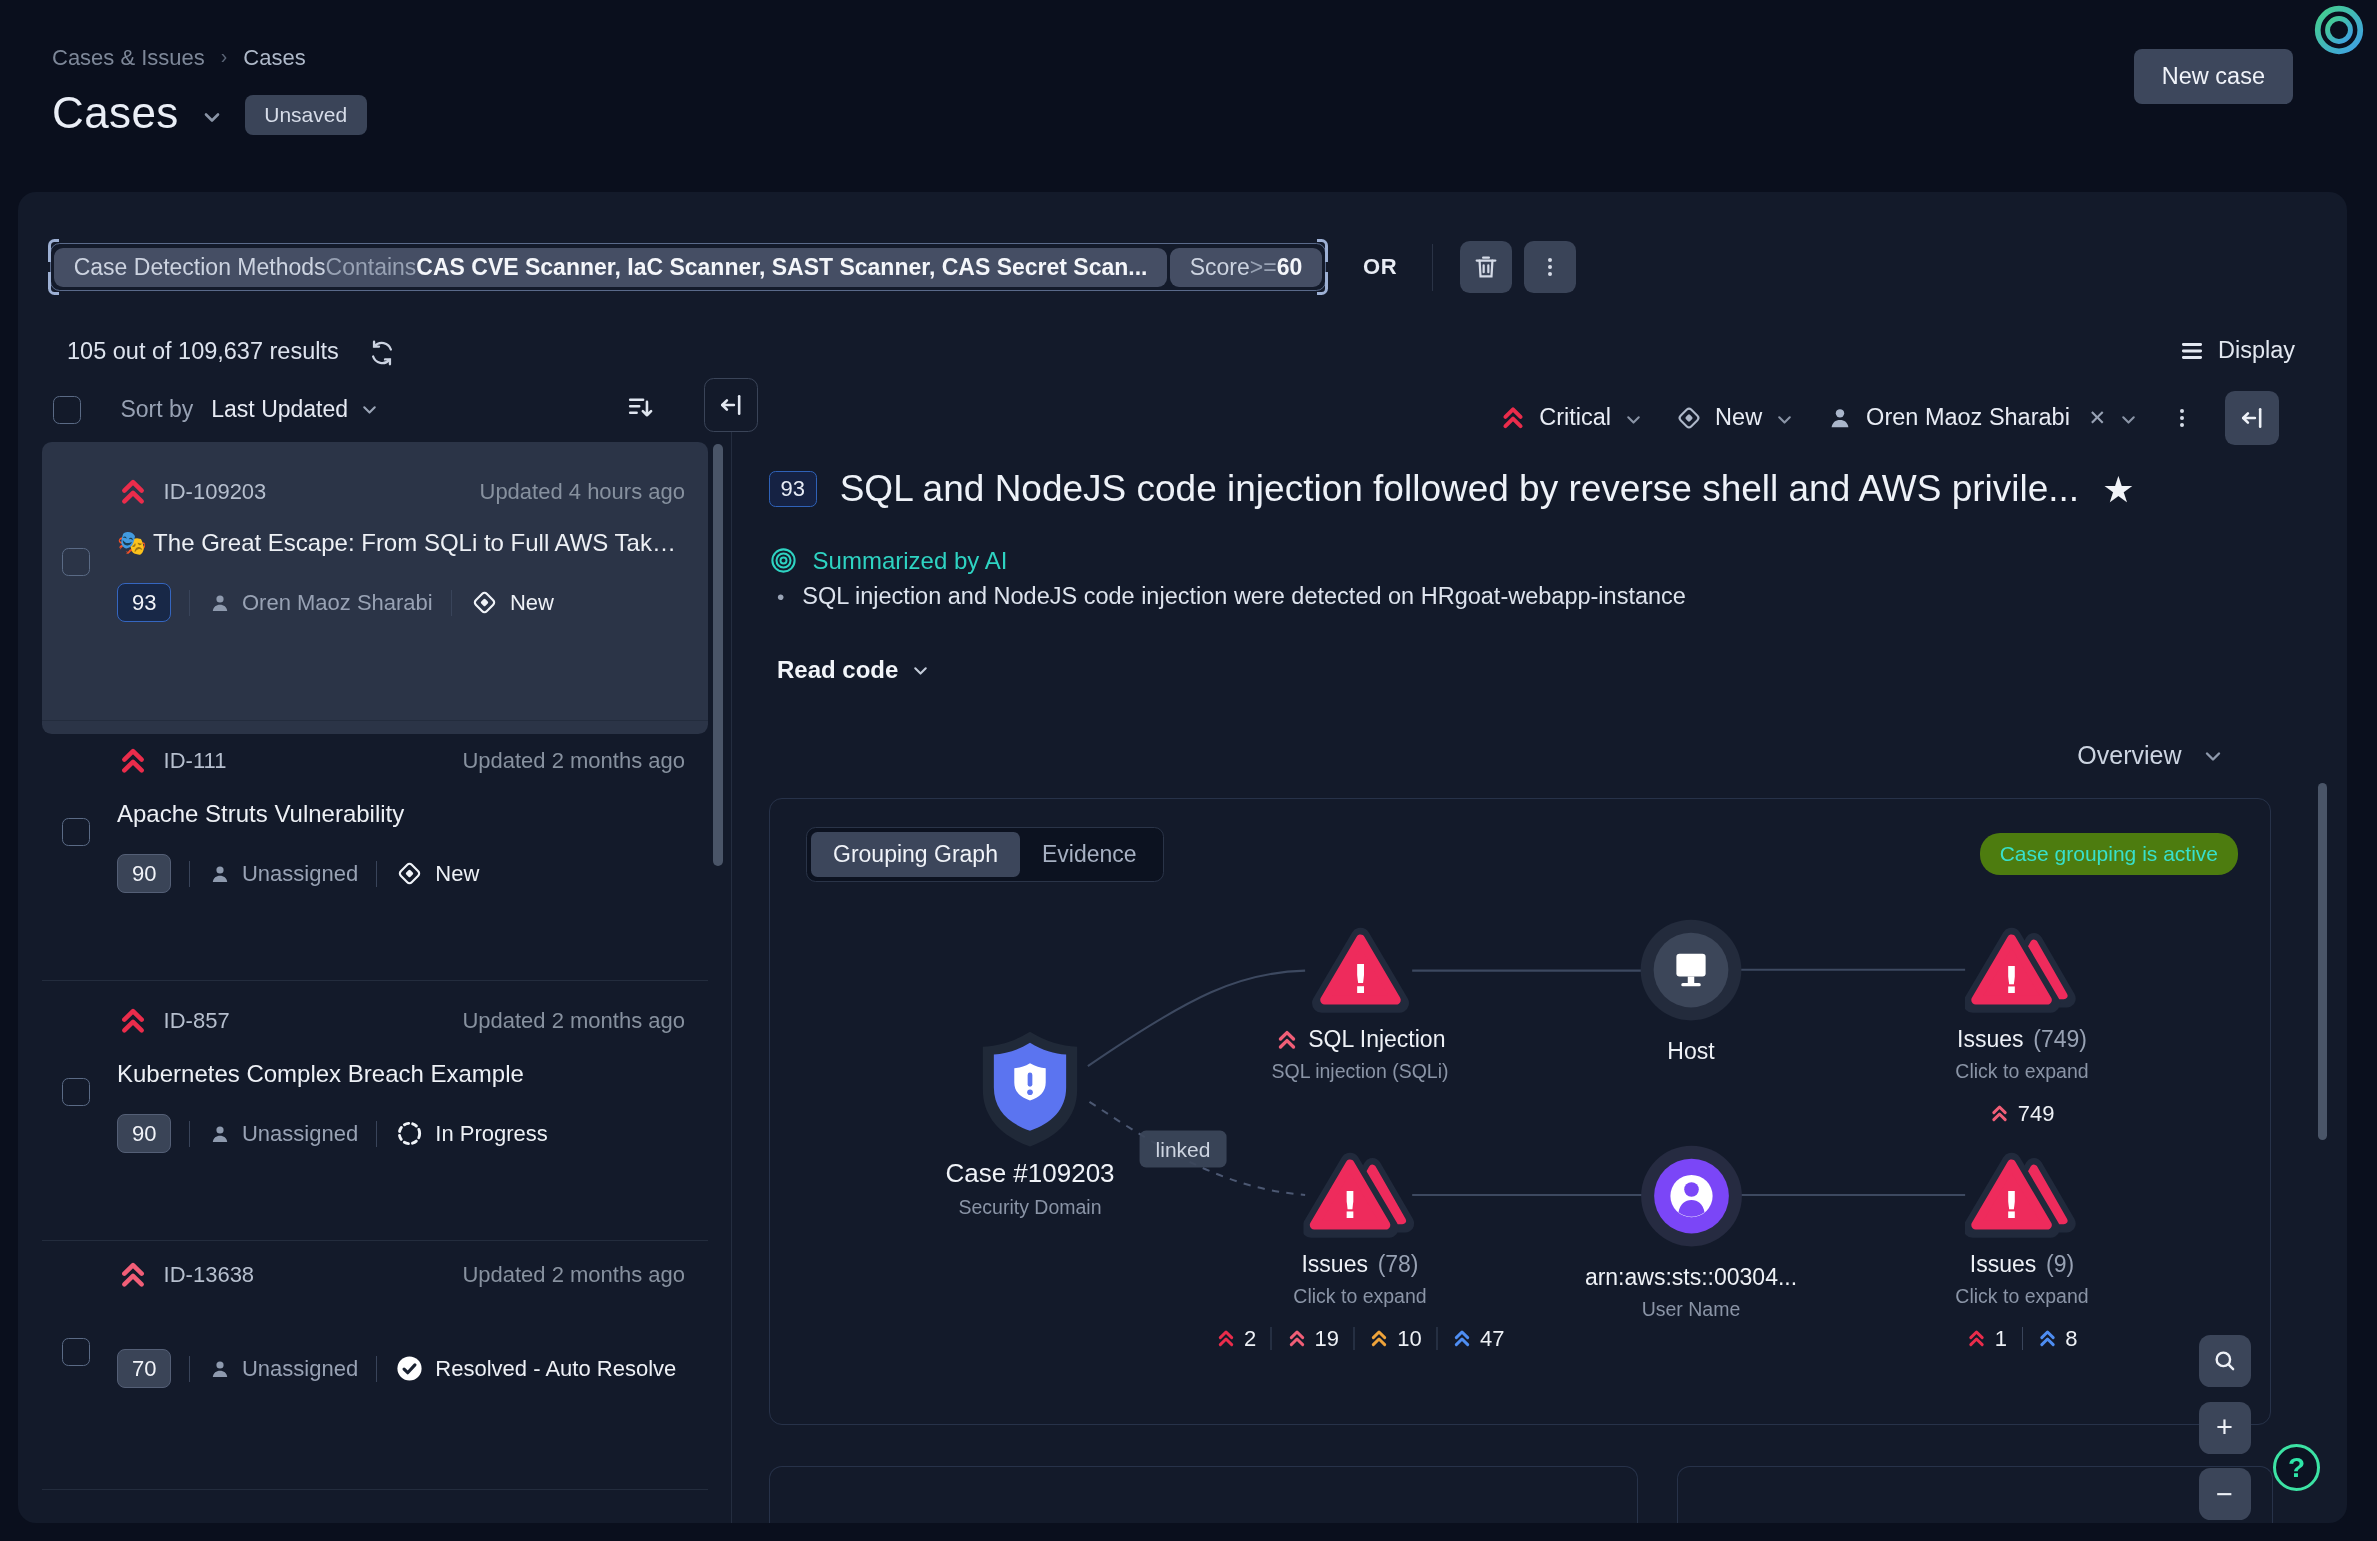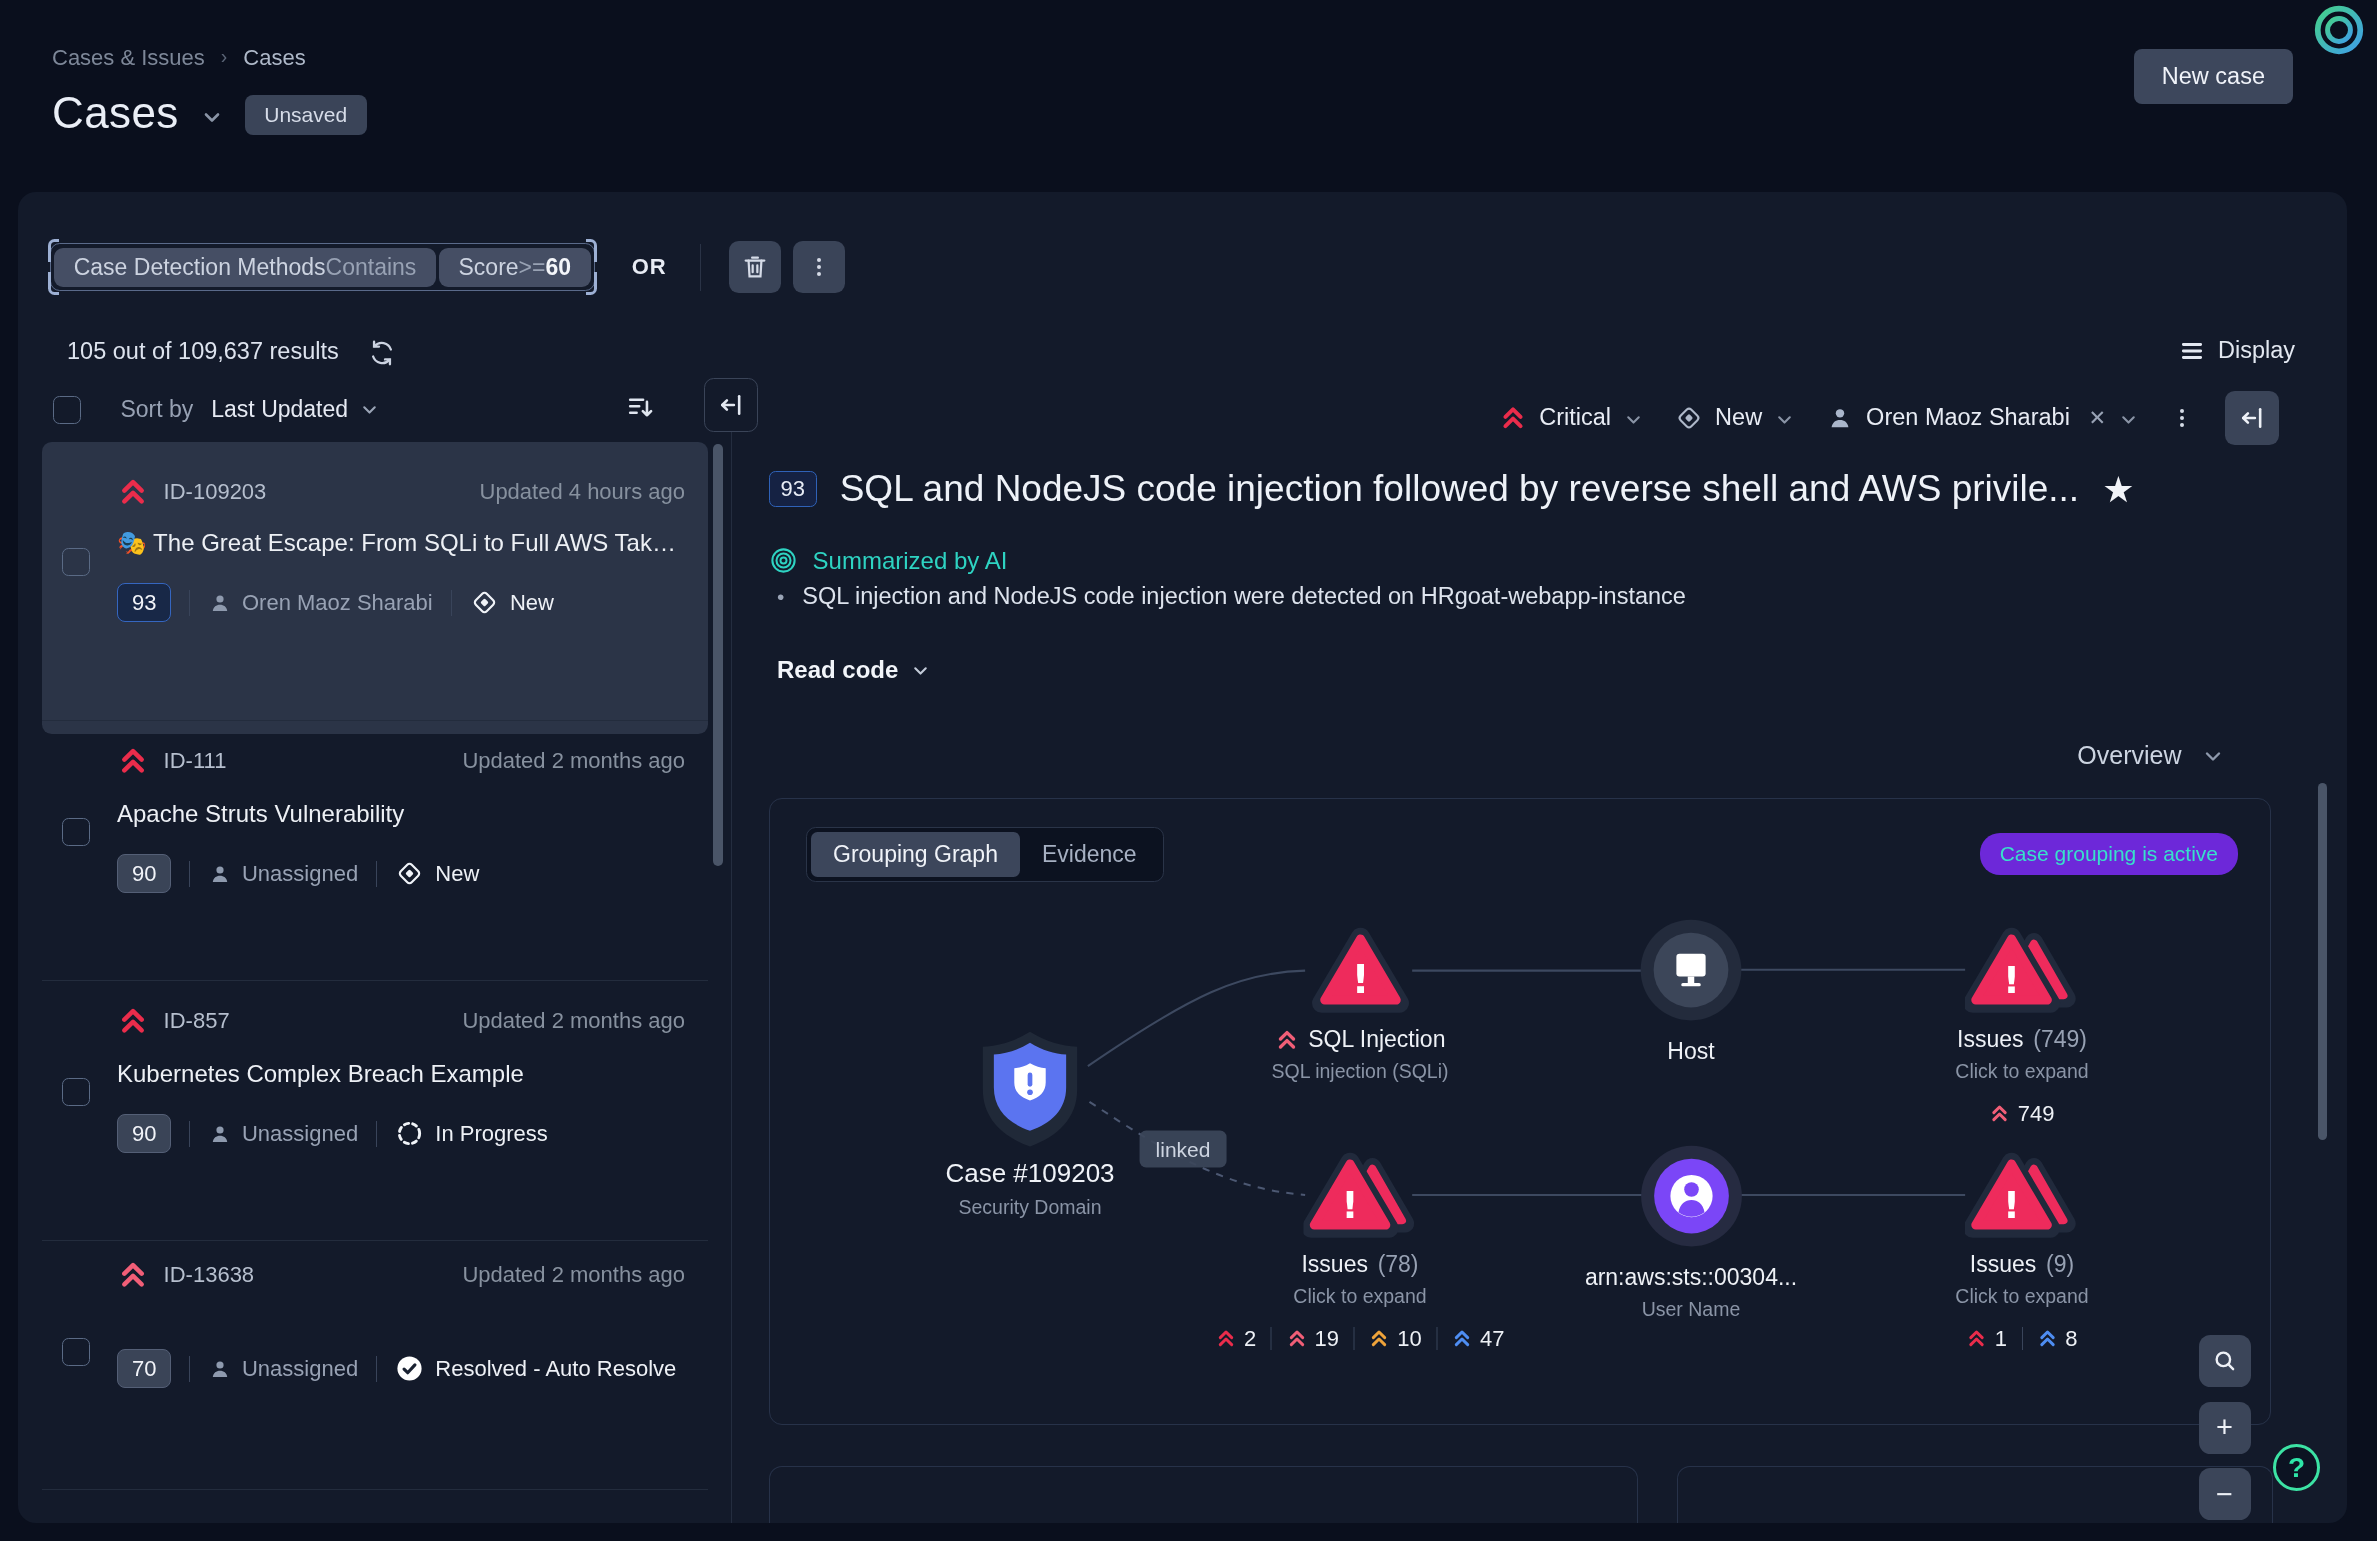--- a/index.html
+++ b/index.html
@@ -101,21 +101,21 @@
   .ai-bullet::before { content:"•"; color:#9aa4b6; font-size:21px; margin-top:1.6px; }
   .read-more { position:absolute; left:759px; top:464px; display:flex; align-items:center; gap:11.4px; font-size:24px; font-weight:700; color:#f2f5fa; cursor:pointer; }
 
   .overview-row { position:absolute; right:122px; top:549px; display:flex; align-items:center; gap:19.5px; font-size:25px; color:#ccd4e1; cursor:pointer; }
 
   
   .graph-card { position:absolute; left:751px; top:606px; width:1502px; height:627px; border:1.6px solid #273249; border-radius:13px; }
   .tabs { position:absolute; left:36px; top:28px; display:flex; background:#0c1220; border:1.6px solid #2a3448; border-radius:9.7px; padding:4px; }
   .tab { font-size:23px; padding:9px 22px; border-radius:6.5px; color:#a6b0c2; cursor:pointer; white-space:nowrap; }
   .tab.active { background:#3c465b; color:#f0f3f8; }
-  .grouping-badge { position:absolute; right:32px; top:34px; background:#6d28d9; color:#38e0cb; font-size:21px; padding:9px 20px; border-radius:20px; }
+  .grouping-badge { position:absolute; right:32px; top:34px; background:#4d7c0f; color:#38e0cb; font-size:21px; padding:9px 20px; border-radius:20px; }
 
   .graph-stage { position:absolute; inset:0; }
   .edges { position:absolute; inset:0; }
   .gnode { position:absolute; text-align:center; transform:translateX(-50%); cursor:pointer; }
   .gicon { display:inline-block; }
   .glabel { font-size:23px; color:#eef1f6; font-weight:500; margin-top:8px; display:flex; justify-content:center; align-items:center; gap:9.7px; white-space:nowrap; }
   .glabel .cnt { color:#97a1b3; font-weight:400; }
   .gsub { font-size:19.5px; color:#8a94a6; margin-top:6.5px; white-space:nowrap; }
   .case-label { font-size:26px; font-weight:500; color:#f0f3f8; }
   .counts-row { display:flex; justify-content:center; align-items:center; gap:14.6px; margin-top:18px; }
@@ -173,20 +173,21 @@
 
     <div class="filter-row">
       <div class="filter-group">
         <span class="fb tl"></span>
         <span class="fb bl"></span>
         <span class="fb tr"></span>
         <span class="fb br"></span>
         <div class="filter-chip">
           <span class="chip-field">Case Detection Methods</span>
           <span class="chip-op">Contains</span>
+          <span class="chip-val">CAS CVE Scanner, IaC Scanner, SAST Scanner, CAS Secret Scan...</span>
         </div>
         <div class="filter-chip">
           <span class="chip-field">Score</span>
           <span class="chip-op">&gt;=</span>
           <span class="chip-val">60</span>
         </div>
       </div>
       <span class="or-label">OR</span>
       <span class="vline"></span>
       <div class="sq-btn">

